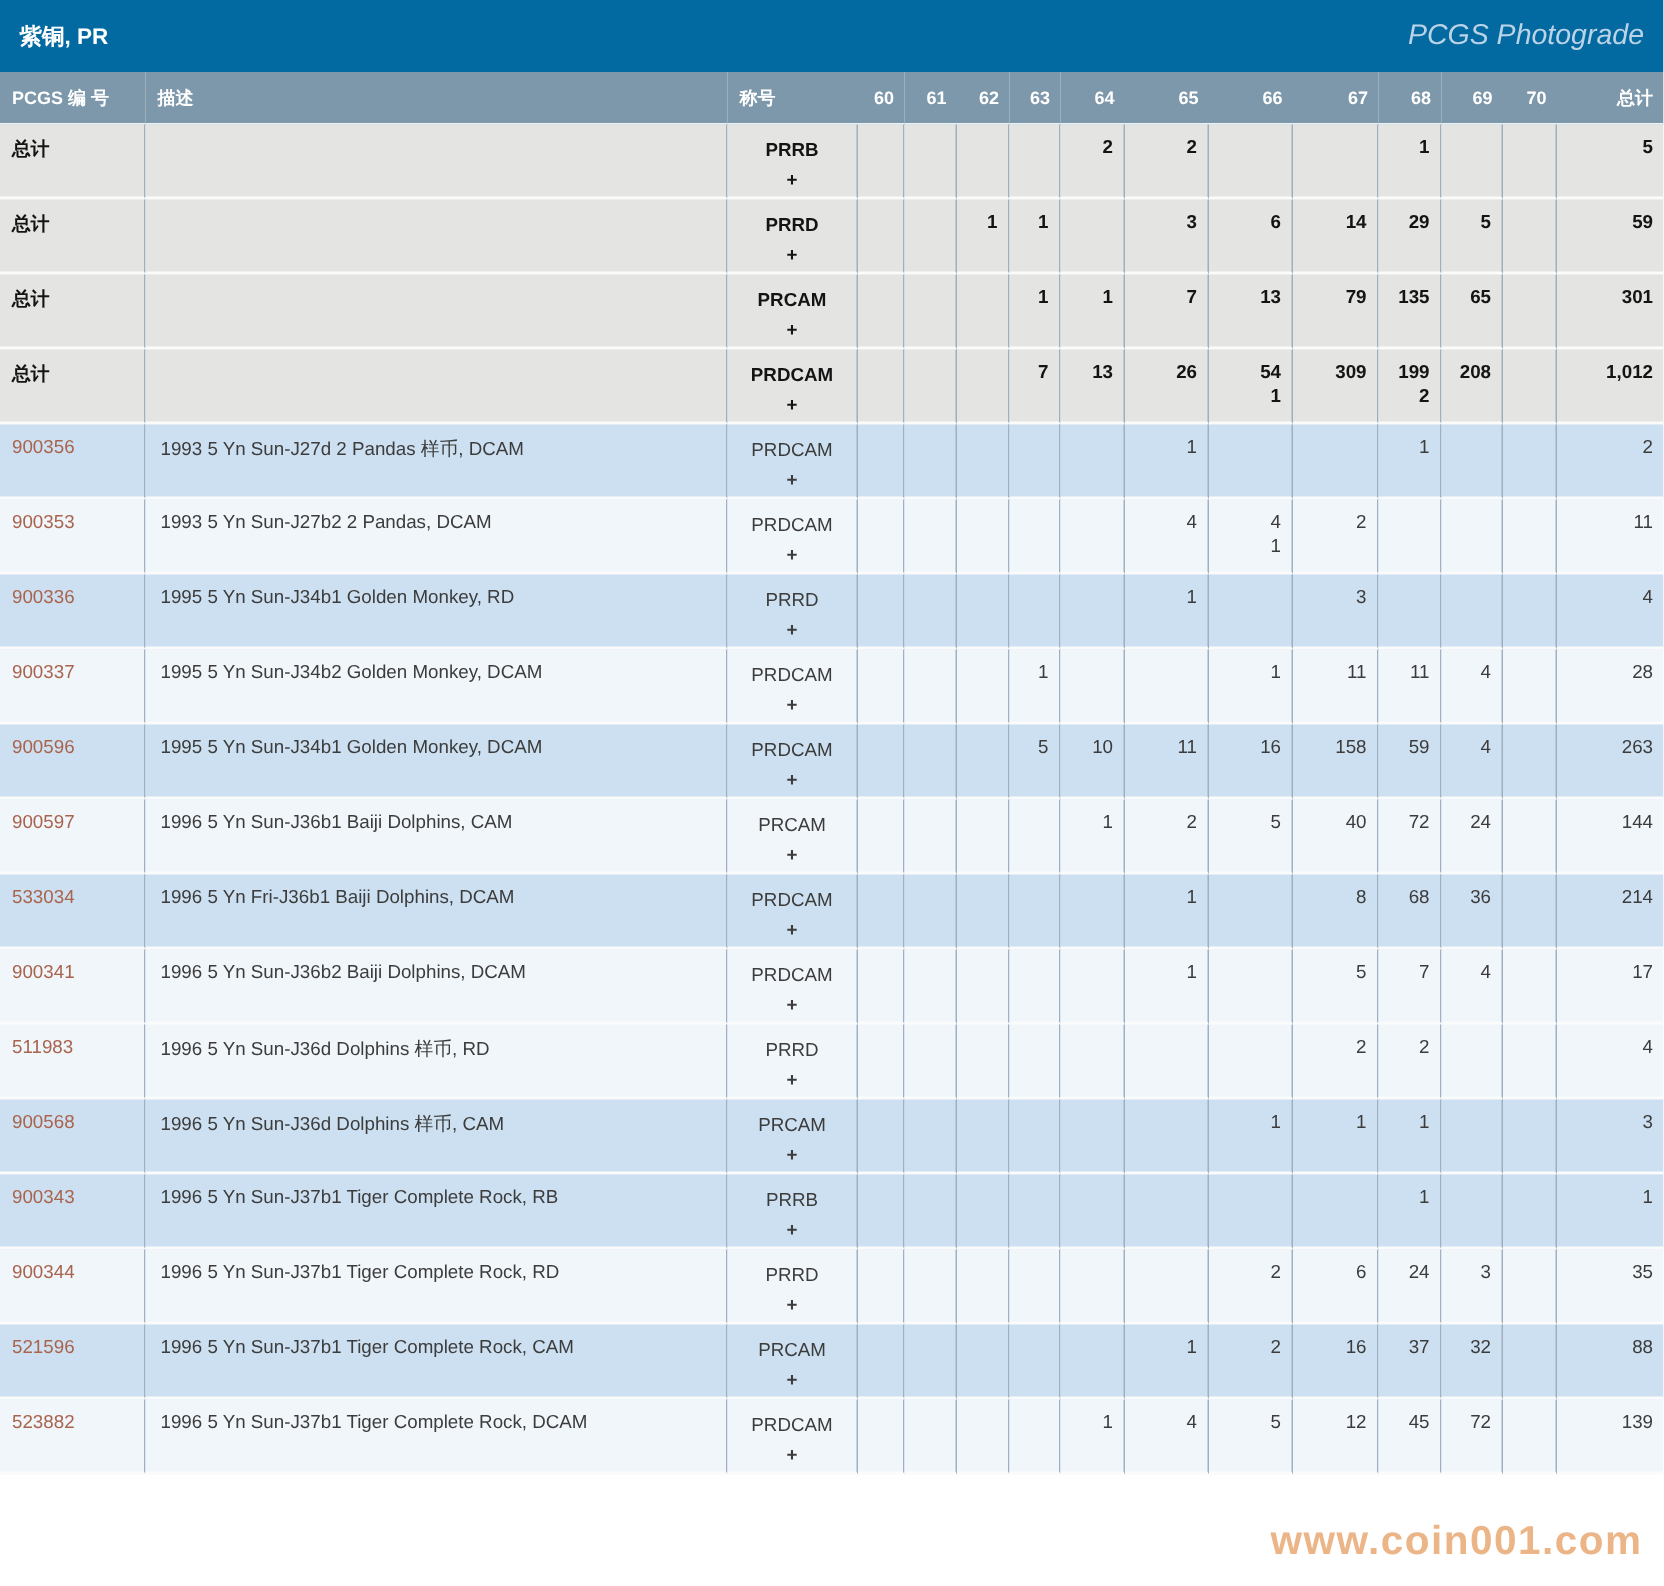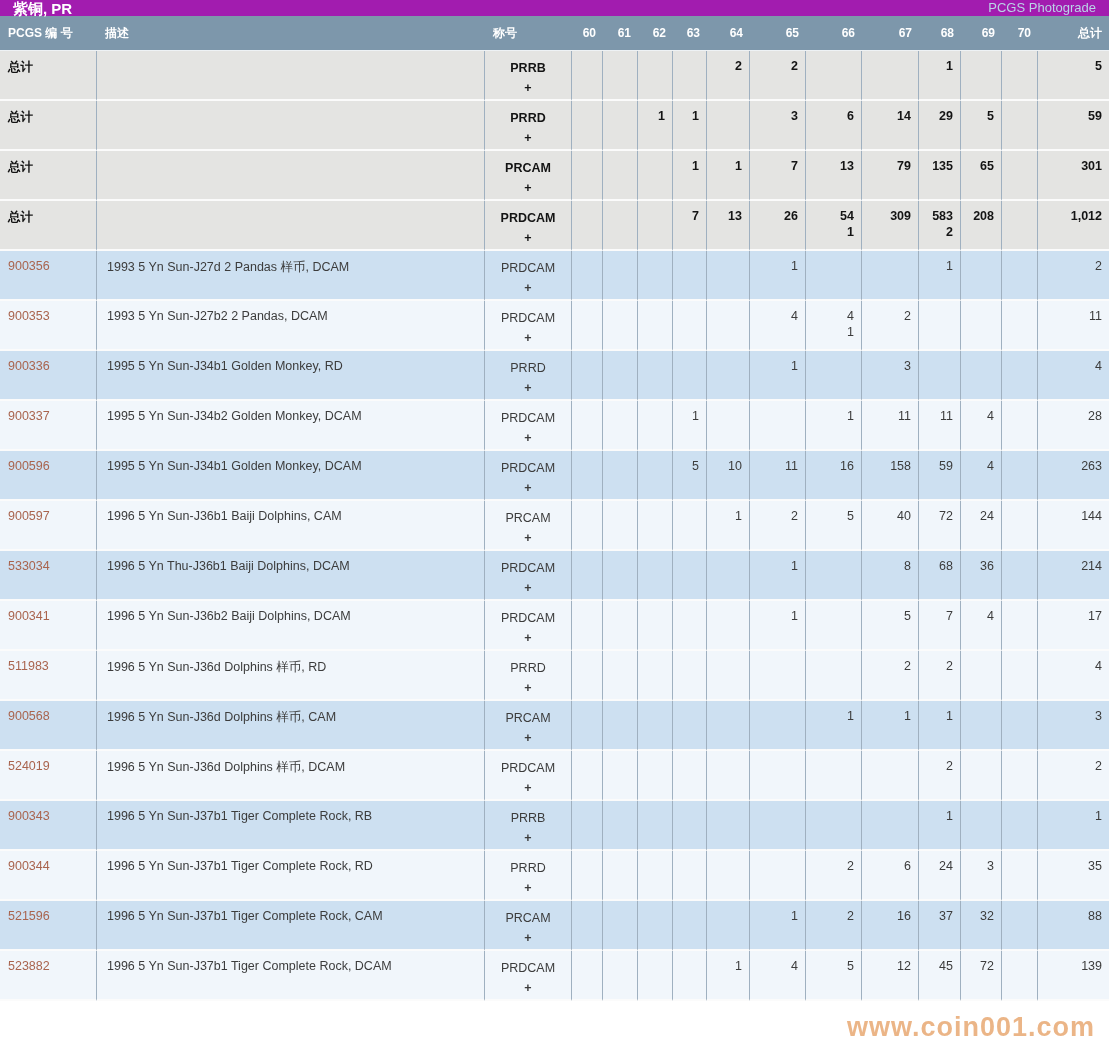--- a/index.html
+++ b/index.html
@@ -2,25 +2,25 @@
 <html><head>
 <meta charset="utf-8">
 <style>
   html,body{margin:0;padding:0;}
   body{
     width:1109px;height:1057px;overflow:hidden;background:#fff;
     font-family:"Liberation Sans","DejaVu Sans",sans-serif;
   }
   .wrap{position:relative;width:1109px;height:1057px;overflow:hidden;}
   .titlebar{
-    height:16px;background:#a21caf;display:flex;align-items:flex-start;
+    height:48px;background:#0369a1;display:flex;align-items:center;
     justify-content:space-between;padding:0 13px;box-sizing:border-box;
   }
   .titlebar .pagetitle{color:#ffffff;font-size:15px;font-weight:700;}
-  .titlebar .pg-link{color:#bad3e7;font-size:13px;text-decoration:none;cursor:pointer;}
+  .titlebar .pg-link{color:#bad3e7;font-size:19px;text-decoration:none;cursor:pointer;font-style:italic;}
   table{border-collapse:separate;border-spacing:0;table-layout:fixed;width:1109px;}
   thead th{
     background:#7d97ab;color:#ffffff;font-size:12px;font-weight:700;
     height:35px;padding:0 7px 0 8px;box-sizing:border-box;white-space:nowrap;
     border-bottom:1px solid #eef2f5;
   }
   th.th-left{text-align:left;}
   th.th-center{text-align:left;}
   th.th-right{text-align:right;padding-right:7px;}
   td{
@@ -208,21 +208,21 @@
             <div>26</div>
           </td>
           <td class="c-g">
             <div>54</div>
             <div>1</div>
           </td>
           <td class="c-g">
             <div>309</div>
           </td>
           <td class="c-g">
-            <div>583</div>
+            <div>199</div>
             <div>2</div>
           </td>
           <td class="c-g">
             <div>208</div>
           </td>
           <td class="c-g"></td>
           <td class="c-tot">1,012</td>
         </tr>
         <tr class="data d0">
           <td class="c-id"><a>900356</a></td>
@@ -390,21 +390,21 @@
             <div>72</div>
           </td>
           <td class="c-g">
             <div>24</div>
           </td>
           <td class="c-g"></td>
           <td class="c-tot">144</td>
         </tr>
         <tr class="data d0">
           <td class="c-id"><a>533034</a></td>
-          <td class="c-desc">1996 5 Yn Thu-J36b1 Baiji Dolphins, DCAM</td>
+          <td class="c-desc">1996 5 Yn Fri-J36b1 Baiji Dolphins, DCAM</td>
           <td class="c-desig">
             <div class="dg-name">PRDCAM</div>
             <div class="dg-plus">+</div>
           </td>
           <td class="c-g"></td>
           <td class="c-g"></td>
           <td class="c-g"></td>
           <td class="c-g"></td>
           <td class="c-g"></td>
           <td class="c-g">
@@ -493,42 +493,20 @@
           </td>
           <td class="c-g">
             <div>1</div>
           </td>
           <td class="c-g">
             <div>1</div>
           </td>
           <td class="c-g"></td>
           <td class="c-g"></td>
           <td class="c-tot">3</td>
-        </tr>
-        <tr class="data d1">
-          <td class="c-id"><a>524019</a></td>
-          <td class="c-desc">1996 5 Yn Sun-J36d Dolphins 样币, DCAM</td>
-          <td class="c-desig">
-            <div class="dg-name">PRDCAM</div>
-            <div class="dg-plus">+</div>
-          </td>
-          <td class="c-g"></td>
-          <td class="c-g"></td>
-          <td class="c-g"></td>
-          <td class="c-g"></td>
-          <td class="c-g"></td>
-          <td class="c-g"></td>
-          <td class="c-g"></td>
-          <td class="c-g"></td>
-          <td class="c-g">
-            <div>2</div>
-          </td>
-          <td class="c-g"></td>
-          <td class="c-g"></td>
-          <td class="c-tot">2</td>
         </tr>
         <tr class="data d0">
           <td class="c-id"><a>900343</a></td>
           <td class="c-desc">1996 5 Yn Sun-J37b1 Tiger Complete Rock, RB</td>
           <td class="c-desig">
             <div class="dg-name">PRRB</div>
             <div class="dg-plus">+</div>
           </td>
           <td class="c-g"></td>
           <td class="c-g"></td>

